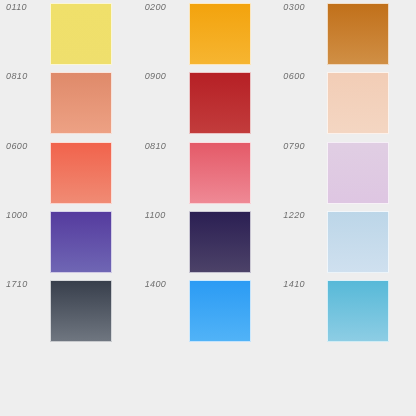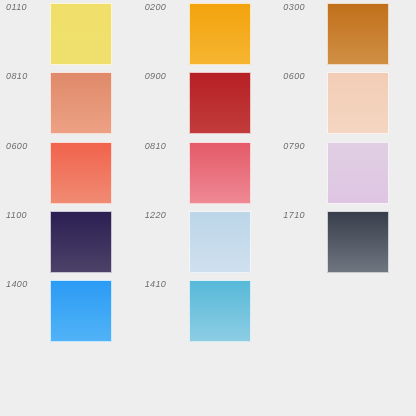--- a/index.html
+++ b/index.html
@@ -90,20 +90,24 @@
     </div>
     <div class="swatch-cell">
       <span class="swatch-label">0810</span>
       <div class="swatch-chip" title="0810" style="background: linear-gradient(rgb(228, 90, 104) 0%, rgb(239, 137, 149) 100%);"></div>
     </div>
     <div class="swatch-cell">
       <span class="swatch-label">0790</span>
       <div class="swatch-chip" title="0930" style="background: linear-gradient(rgb(224, 206, 227) 0%, rgb(222, 198, 226) 100%);"></div>
     </div>
     <div class="swatch-cell">
+      <span class="swatch-label">1000</span>
+      <div class="swatch-chip" title="1000" style="background: linear-gradient(rgb(85, 59, 158) 0%, rgb(111, 102, 180) 100%);"></div>
+    </div>
+    <div class="swatch-cell">
       <span class="swatch-label">1100</span>
       <div class="swatch-chip" title="1100" style="background: linear-gradient(rgb(43, 31, 83) 0%, rgb(76, 66, 104) 100%);"></div>
     </div>
     <div class="swatch-cell">
       <span class="swatch-label">1220</span>
       <div class="swatch-chip" title="1220" style="background: linear-gradient(rgb(188, 214, 232) 0%, rgb(207, 224, 239) 100%);"></div>
     </div>
     <div class="swatch-cell">
       <span class="swatch-label">1710</span>
       <div class="swatch-chip" title="1320" style="background: linear-gradient(rgb(56, 63, 76) 0%, rgb(111, 118, 128) 100%);"></div>

